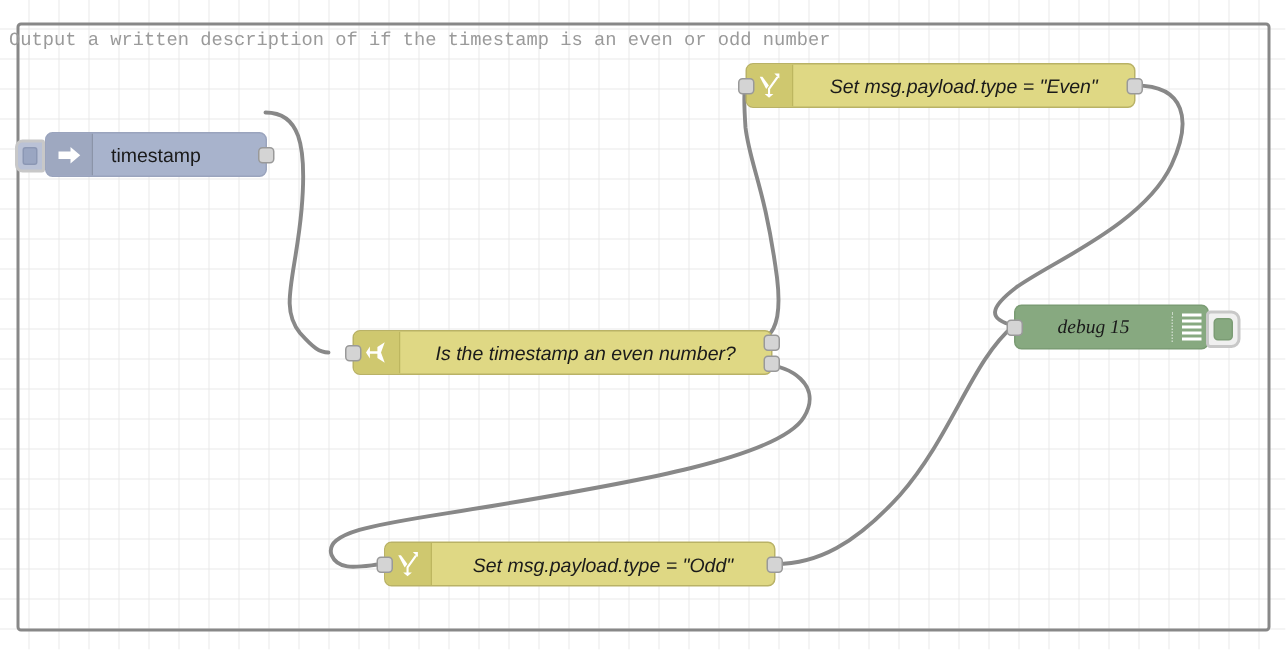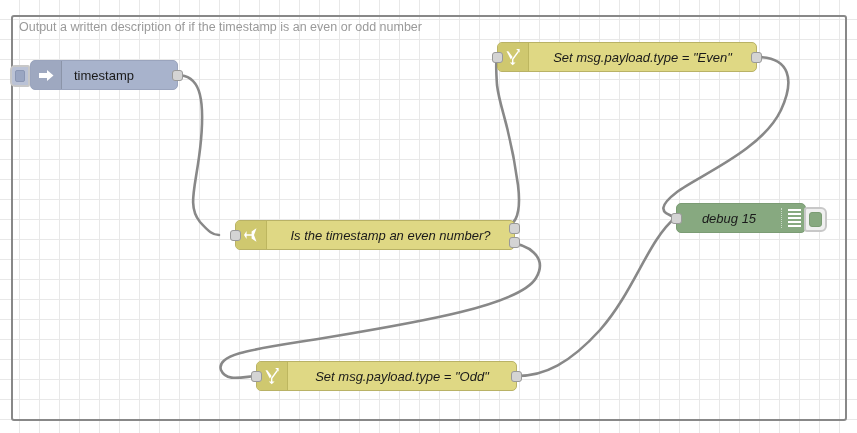--- a/index.html
+++ b/index.html
@@ -72,20 +72,21 @@
     color: #1a1a1a;
     white-space: nowrap;
   }
   .node-label.italic { font-style: italic; }
   .node-label.center { justify-content: center; }
 
   
   .node.inject {
     background: #a8b3cc;
     border-color: #9aa4bd;
+    margin-top: 28px;
   }
   .inject-btn {
     position: absolute;
     left: -21px;
     top: 4px;
     width: 20px;
     height: 22px;
     box-sizing: border-box;
     background: #bac2d6;
     border: 2px solid #c8c8c8;
@@ -173,21 +174,21 @@
   .port.out { right: -6px; }
 
   .icon-svg { display: block; }
 </style>
 </head>
 <body>
 
 <div id="canvas">
 
   <div class="group-box" id="group-box" style="left: 11px; top: 15px; width: 832px; height: 402px; border-color: rgb(136, 136, 136);"></div>
-  <div class="group-label" id="group-label" style="left: 19px; top: 20px;">Output a written description of if the timestamp is an even or odd number</div>
+  <div class="group-label" id="group-label" style="left: 6px; top: 20px; font-family: Liberation Mono, monospace;">Output a written description of if the timestamp is an even or odd number</div>
 
   <svg id="wires" viewBox="0 0 857 433">
       <path d="M177,75 C199,75 205,95 201,140 C197,185 186,205 200,222 C209,232 213,235 219,235" fill="none" stroke="#888888" stroke-width="2.6" stroke-linecap="round"></path>
       <path d="M499,228 C514,228 522,218 518,185 C510,125 500,110 497,85 C496,70 496,60 497,57" fill="none" stroke="#888888" stroke-width="2.6" stroke-linecap="round"></path>
       <path d="M499,242 C530,242 548,258 536,278 C520,305 420,322 330,337 C265,348 215,352 221,370 C226,382 242,377 256,376" fill="none" stroke="#888888" stroke-width="2.6" stroke-linecap="round"></path>
       <path d="M757,57 C790,57 795,80 781,110 C762,150 700,175 677,192 C660,205 658,213 676,217" fill="none" stroke="#888888" stroke-width="2.6" stroke-linecap="round"></path>
       <path d="M517,376 C545,376 570,363 600,330 C635,290 648,240 676,217" fill="none" stroke="#888888" stroke-width="2.6" stroke-linecap="round"></path>
     </svg>
 
   <div class="node inject" id="node-inject-timestamp" style="left: 30px; top: 60px; width: 148px; height: 30px;">
@@ -234,21 +235,21 @@
         <path d="M2.5 3.2 L4.3 3.2 L8.6 9.0 L6.8 11.4 Z" fill="#ffffff"></path>
         <path d="M13.6 3.2 L15.4 3.2 L9.4 11.5 L9.4 14.6 L11.6 14.6 L8.7 17.2 L5.8 14.6 L8.0 14.6 L8.0 11.0 Z" fill="#ffffff"></path>
         <path d="M12.2 1.0 L15.6 1.0 L15.6 4.4 Z" fill="#ffffff"></path>
       </svg>
     </div>
     <div class="node-label italic center">Set msg.payload.type = "Odd"</div>
     <div class="port in" style="top:9px;"></div>
     <div class="port out" style="top:9px;"></div>
   </div>
 
-  <div class="node debug" id="node-debug-15" style="left: 676px; top: 203px; width: 130px; height: 30px;">
+  <div class="node debug" id="node-debug-15" style="left: 676px; top: 203px; width: 130px; height: 30px; font-family: Liberation Serif, serif;">
     <div class="node-label italic center">debug 15</div>
     <div class="debug-sep"></div>
     <div class="debug-bars">
       <i></i>
         <i></i>
         <i></i>
         <i></i>
         <i></i>
     </div>
     <div class="debug-btn">

